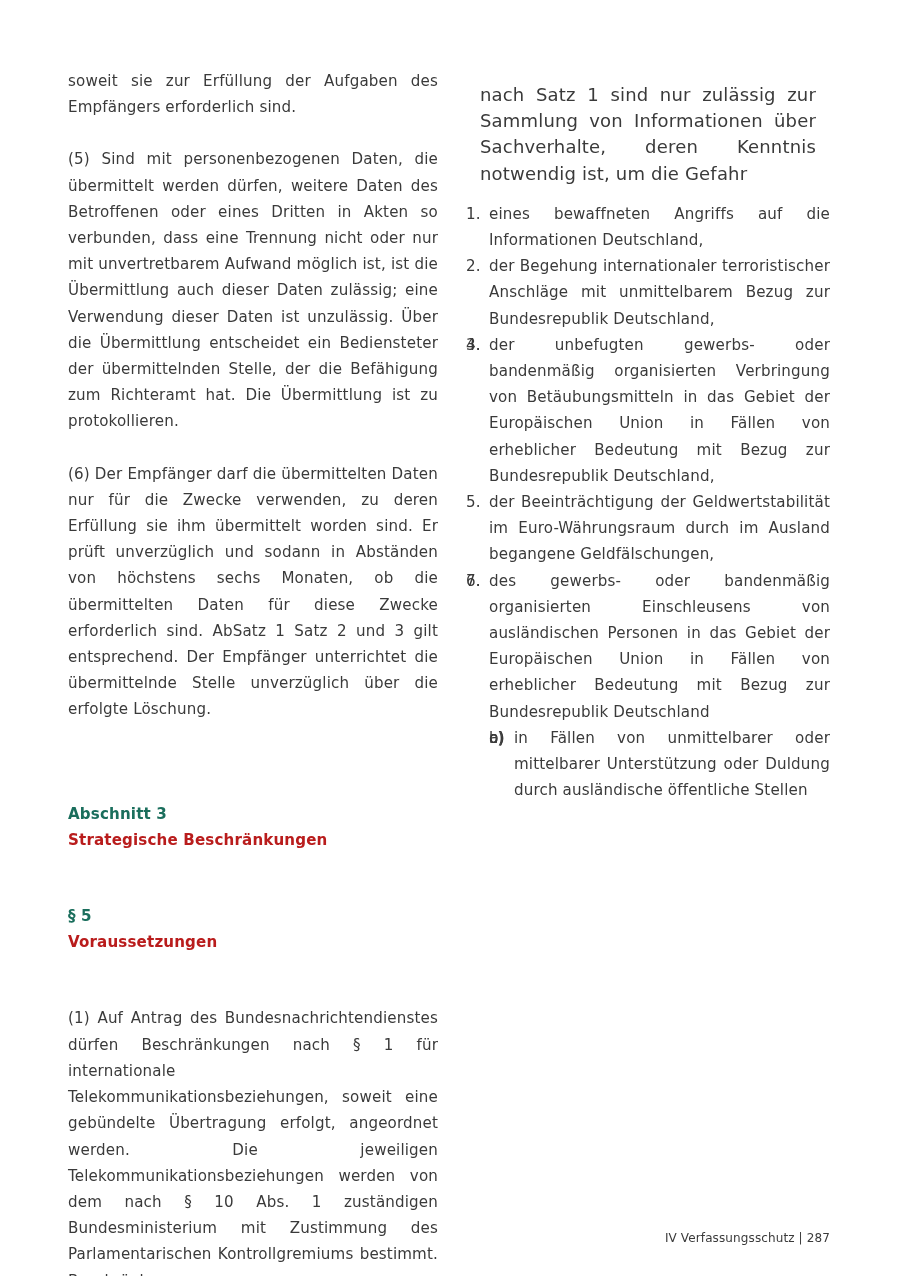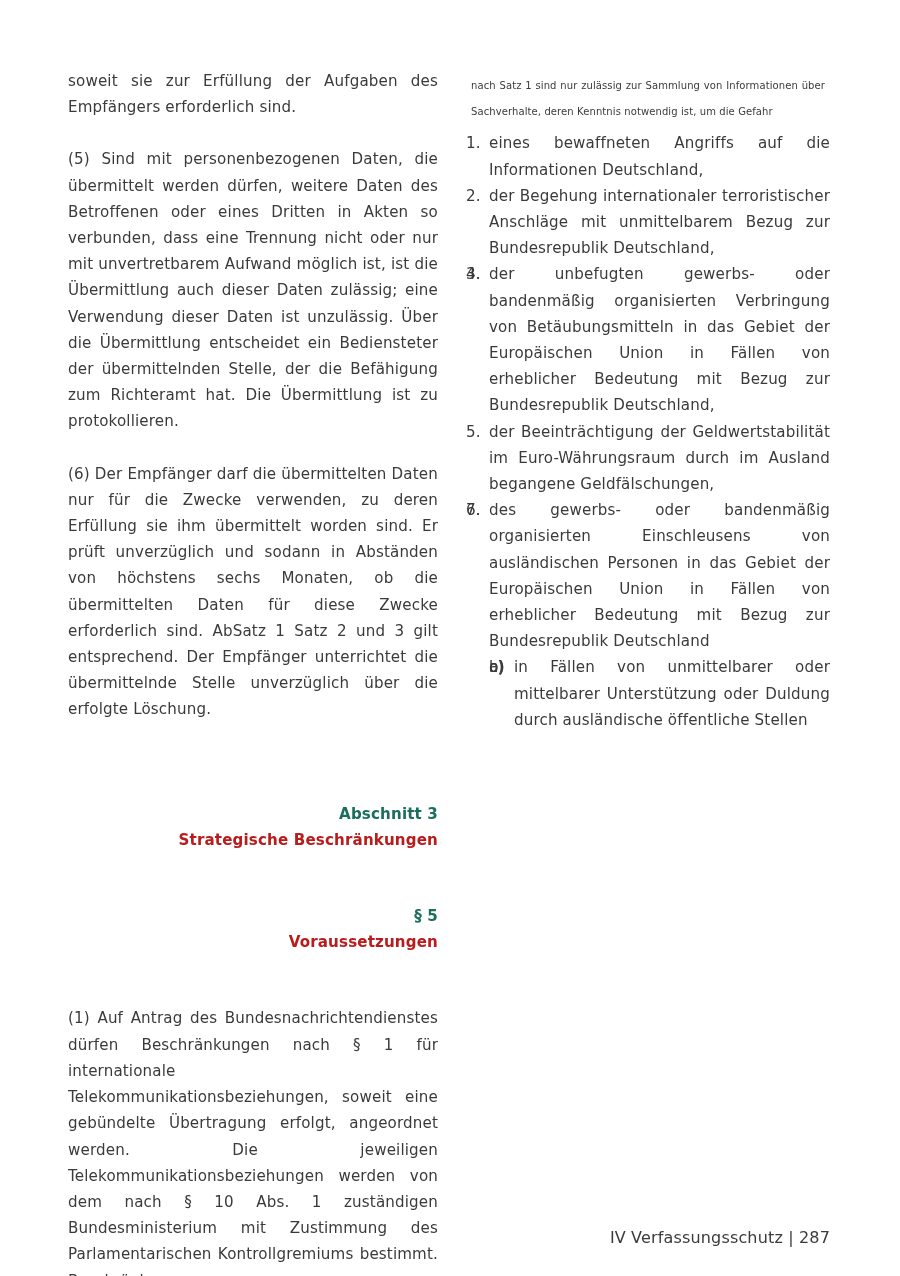--- a/index.html
+++ b/index.html
@@ -48,21 +48,20 @@
     hyphens: manual;
     letter-spacing: 0.01em;
   }
   .para:last-child { margin-bottom: 0; }
 
   .para.nogap { margin-bottom: 0; }
 
   
   .heading-block {
     margin: 0;
-    text-align: right;
   }
   .heading-green {
     font-size: 15.1px;
     line-height: 26.2px;
     color: #1a6e5c;
     font-weight: 600;
     margin: 0;
     letter-spacing: 0.01em;
   }
   .heading-black {
@@ -73,24 +72,24 @@
     margin: 0;
     letter-spacing: 0.01em;
   }
 
   .gap-before-abschnitt { height: 52px; }
   .gap-between-headings { height: 50px; }
   .gap-after-heading    { height: 50px; }
 
   
   .lead-in {
-    font-size: 10px;
-    line-height: 26.2px;
-    text-align: justify;
-    margin: 5px;
+    font-size: 18px;
+    line-height: 26.2px;
+    text-align: justify;
+    margin: 14px;
     letter-spacing: 0.01em;
   }
 
   .num-list {
     list-style: none;
     margin: 0;
     padding: 0;
   }
   .num-item {
     position: relative;
@@ -135,21 +134,21 @@
   }
 
   
   .justify-all { text-align-last: justify; }
 
   
   .footer {
     position: absolute;
     right: 70px;
     bottom: 28px;
-    font-size: 16px;
+    font-size: 12px;
     line-height: 20px;
     color: #3a3a3a;
     letter-spacing: 0.01em;
     white-space: nowrap;
   }
 </style>
 </head>
 <body style="color: rgb(58, 58, 58);">
 
 <div class="page">

